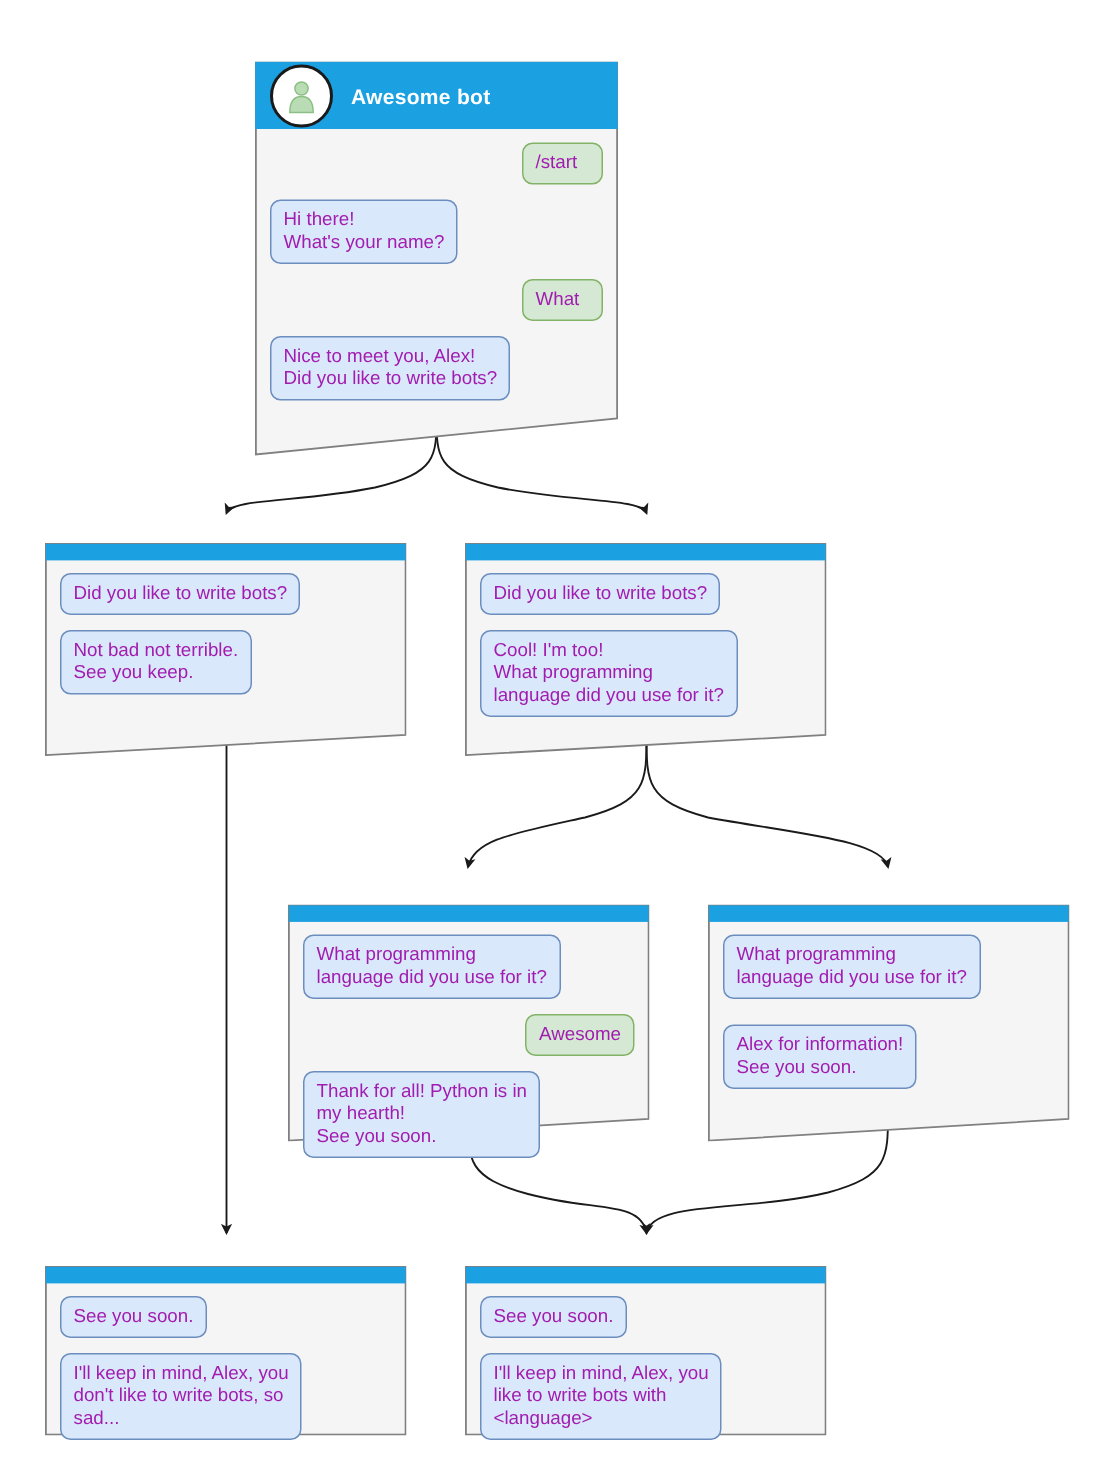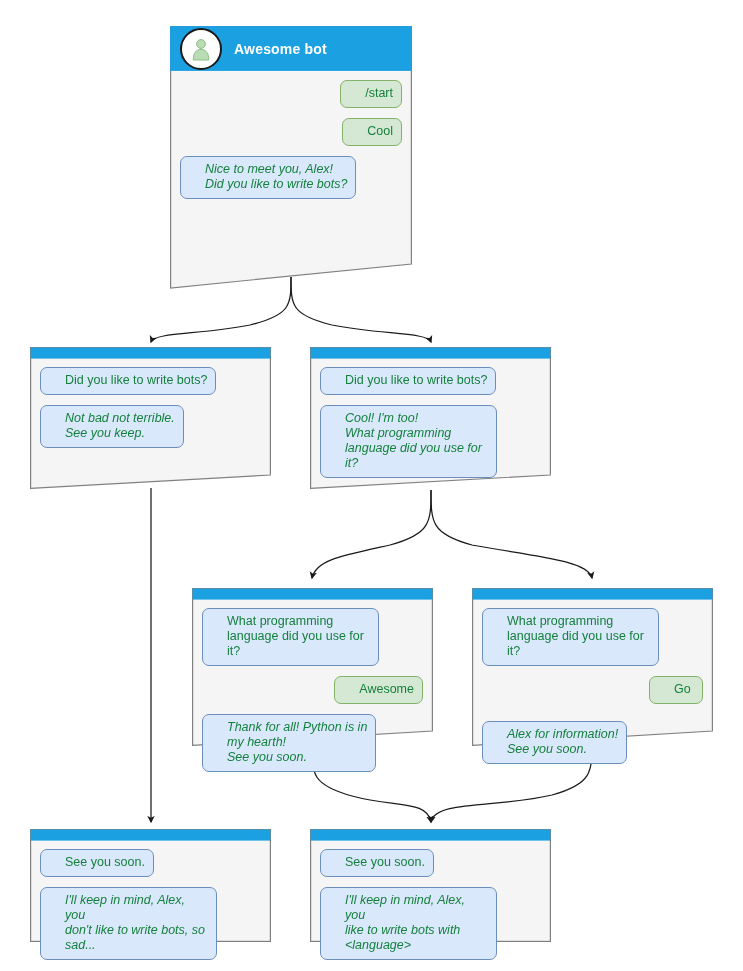--- a/index.html
+++ b/index.html
@@ -24,20 +24,21 @@
     position: absolute;
     left: 0; top: 0;
     width: 743px;
     height: 971px;
     pointer-events: none;
   }
   
   .card {
     position: absolute;
     box-sizing: border-box;
+    margin-top: 15px;
   }
   .card-shape {
     position: absolute;
     left: 0; top: 0;
     width: 100%;
     height: 100%;
   }
   .card-inner {
     position: absolute;
     left: 0; top: 0;
@@ -73,28 +74,28 @@
     position: relative;
     box-sizing: border-box;
     padding: 9px 10px 10px 10px;
   }
   .row {
     display: flex;
     margin-bottom: 10px;
   }
   .row.left  { justify-content: flex-start; }
   .row.right { justify-content: flex-end; }
-  .row:last-child { margin-bottom: 0; font-style: italic; }
+  .row:last-child { margin-bottom: 0; }
 
   .bubble {
     border-radius: 7px;
-    padding: 5px 8px 6px 24px;
+    padding: 5px 8px 6px 8px;
     font-size: 12.5px;
     line-height: 15px;
-    color: #15803d;
+    color: #a21caf;
     white-space: pre-line;
     max-width: 68%;
     box-sizing: border-box;
   }
   .bubble.bot {
     background: #dae8fc;
     border: 1px solid #6c8ebf;
   }
   .bubble.user {
     background: #d5e8d4;
@@ -142,22 +143,26 @@
             <circle cx="13" cy="8" r="4.4" fill="#b9dcb4" stroke="#8cbf86" stroke-width="1"></circle>
             <path d="M 5.2 24 C 5.2 16.4 8.6 13.4 13 13.4 C 17.4 13.4 20.8 16.4 20.8 24 Z" fill="#b9dcb4" stroke="#8cbf86" stroke-width="1"></path>
           </svg>
         </span>
         <span class="bot-name">Awesome bot</span>
       </div>
       <div class="msgs">
         <div class="row right">
           <div class="bubble user">/start</div>
         </div>
+        <div class="row left">
+          <div class="bubble bot">Hi there!
+What's your name?</div>
+        </div>
         <div class="row right">
-          <div class="bubble user">Cool</div>
+          <div class="bubble user">What</div>
         </div>
         <div class="row left">
           <div class="bubble bot" style="max-width:80%;">Nice to meet you, Alex!
 Did you like to write bots?</div>
         </div>
       </div>
     </div>
   </div>
 
   <div class="card" style="left:30px; top:347px; width:241px; height:142px;">
@@ -228,23 +233,20 @@
       <polygon points="0.6,0.6 240.4,0.6 240.4,143 0.6,157.4" fill="#f5f5f5" stroke="#808080" stroke-width="1.2"></polygon>
       <rect x="0.6" y="0.6" width="239.8" height="11" fill="#1ba1e2"></rect>
     </svg>
     <div class="card-inner">
       <div class="card-title slim"></div>
       <div class="msgs">
         <div class="row left">
           <div class="bubble bot" style="max-width:80%;">What programming
 language did you use for it?</div>
         </div>
-        <div class="row right">
-          <div class="bubble user">Go</div>
-        </div>
         <div class="spacer"></div>
         <div class="row left">
           <div class="bubble bot" style="max-width:80%;">Alex for information!
 See you soon.</div>
         </div>
       </div>
     </div>
   </div>
 
   <div class="card" style="left:30px; top:829px; width:241px; height:113px;">

